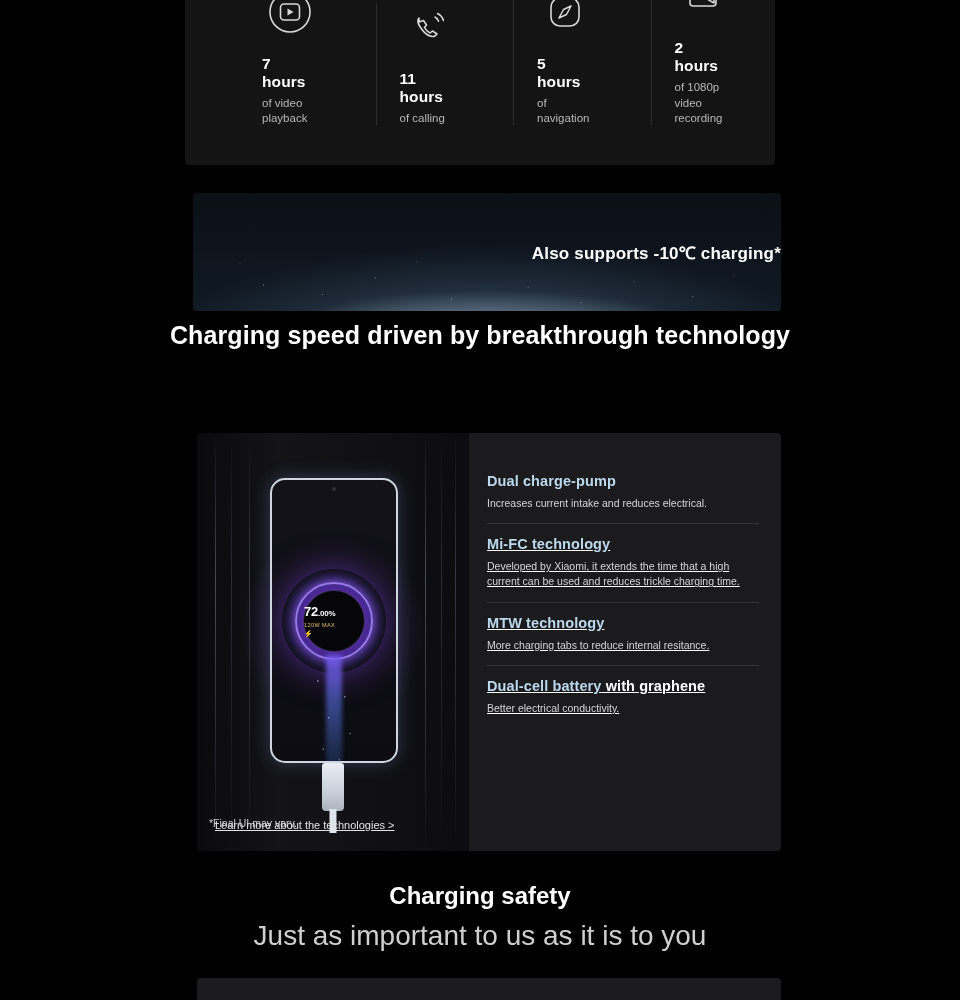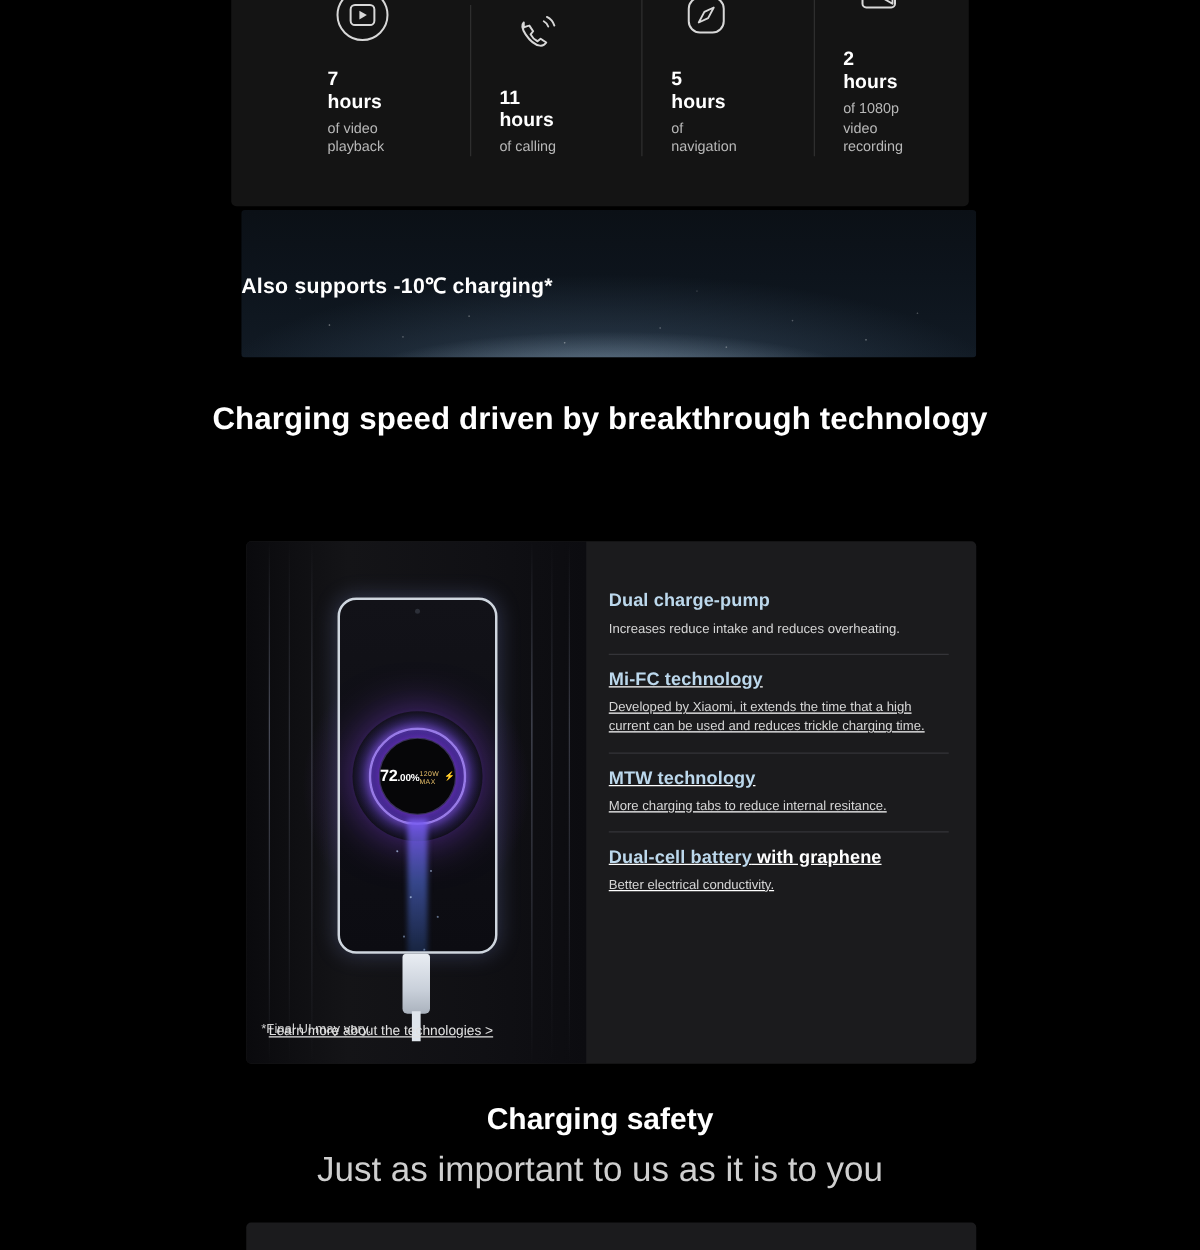--- a/index.html
+++ b/index.html
@@ -68,32 +68,32 @@
     font-size: 11.5px;
     line-height: 1.35;
     color: #b8b8b8;
     font-weight: 400;
   }
 
   
   .cold-banner {
     position: absolute;
     left: 193px;
-    top: 168px;
+    top: 193px;
     width: 588px;
     height: 118px;
     border-radius: 3px;
     overflow: hidden;
     background:
       radial-gradient(ellipse 300px 60px at 50% 118%, rgba(190,215,235,.55), rgba(120,150,175,0) 70%),
       radial-gradient(ellipse 420px 120px at 50% 120%, rgba(90,120,150,.45), rgba(20,30,45,0) 75%),
       linear-gradient(180deg, #0b1016 0%, #0d141c 45%, #111a24 100%);
     display: flex;
     align-items: center;
-    justify-content: flex-start;
+    justify-content: flex-end;
   }
   .cold-banner .speckle {
     position: absolute;
     inset: 0;
     background-image:
       radial-gradient(1px 1px at 12% 78%, rgba(255,255,255,.5), transparent 100%),
       radial-gradient(1px 1px at 22% 86%, rgba(255,255,255,.35), transparent 100%),
       radial-gradient(1px 1px at 31% 72%, rgba(255,255,255,.4), transparent 100%),
       radial-gradient(1px 1px at 44% 90%, rgba(255,255,255,.45), transparent 100%),
       radial-gradient(1px 1px at 57% 80%, rgba(255,255,255,.35), transparent 100%),
@@ -197,22 +197,22 @@
     box-shadow: 0 0 14px rgba(150,110,255,.85), inset 0 0 10px rgba(130,90,255,.6);
   }
   .halo-inner {
     position: absolute;
     left: 50%; top: 50%;
     transform: translate(-50%,-50%);
     width: 62px; height: 62px;
     border-radius: 50%;
     background: #060608;
     display: flex;
-    flex-direction: row;
-    align-items: center;
+    flex-direction: column;
+    align-items: flex-start;
     justify-content: center;
     border: 1px solid rgba(120,100,190,.45);
   }
   .pct {
     font-size: 13px;
     font-weight: bold;
     color: #fff;
     letter-spacing: -.2px;
     line-height: 1;
   }
@@ -434,21 +434,21 @@
       </div>
 
       <div class="cable"></div>
       <div class="final-ui">*Final UI may vary.</div>
     </div>
 
     <div class="tech-right">
 
       <div class="tech-item">
         <div class="tech-h"><span>Dual charge-pump</span><span class="white"></span></div>
-        <div class="tech-p">Increases reduce intake and reduces overheating.</div>
+        <div class="tech-p">Increases current intake and reduces electrical.</div>
       </div>
 
       <div class="tech-item">
         <div class="tech-h"><span>Mi-FC technology</span><span class="white"></span></div>
         <div class="tech-p">Developed by Xiaomi, it extends the time that a high current can be used and reduces trickle charging time.</div>
       </div>
 
       <div class="tech-item">
         <div class="tech-h"><span>MTW technology</span><span class="white"></span></div>
         <div class="tech-p">More charging tabs to reduce internal resitance.</div>

